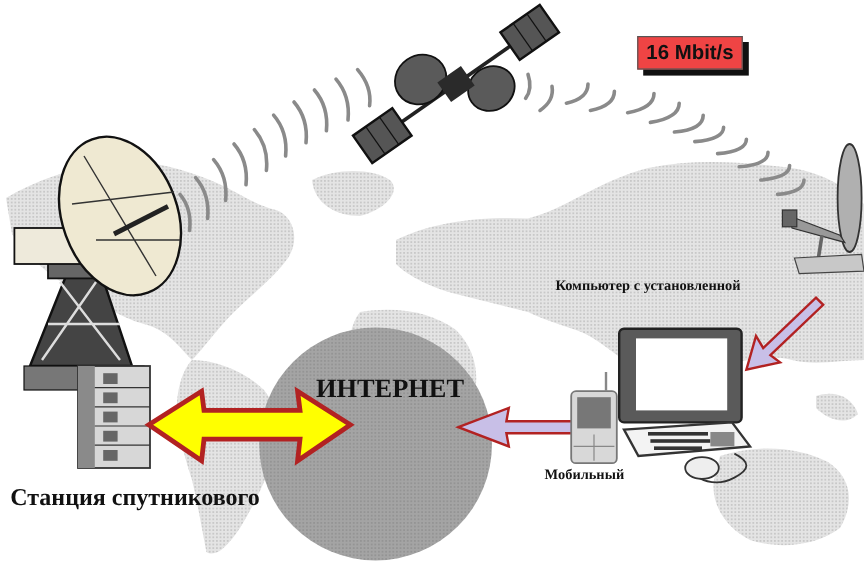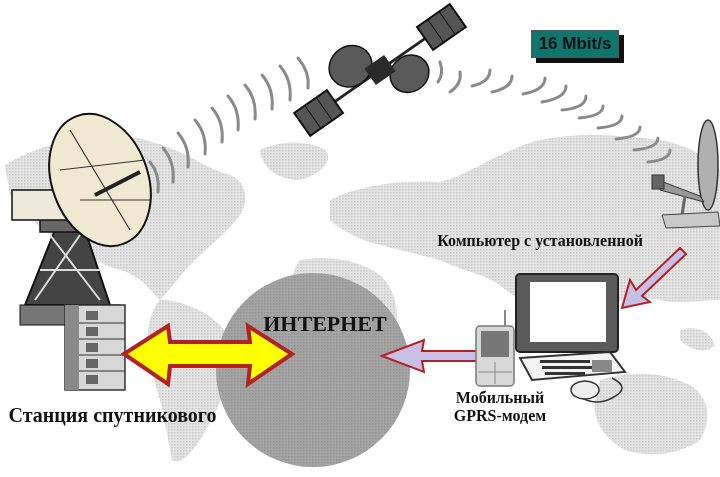--- a/index.html
+++ b/index.html
@@ -1,19 +1,19 @@
 <!DOCTYPE html>
 <html><head>
 <meta charset="utf-8">
 <style>
   html, body { margin:0; padding:0; background:#ffffff; }
   body { width:720px; height:477px; position:relative; overflow:hidden; font-family:"Liberation Serif", serif; }
   svg.scene { position:absolute; left:0; top:0; }
   .label { position:absolute; font-family:"Liberation Serif", "DejaVu Serif", serif; font-weight:bold; color:#111; text-align:center; line-height:1.15; }
-  #speed-box { position:absolute; left:531px; top:30px; width:86px; height:26px; background:#0f766e; border:1px solid #555; box-shadow:5px 5px 0 #111; font-family:"Liberation Sans", "DejaVu Sans", sans-serif; font-weight:bold; font-size:17px; color:#111; text-align:center; line-height:26px; }
+  #speed-box { position:absolute; left:531px; top:30px; width:86px; height:26px; background:#ef4444; border:1px solid #555; box-shadow:5px 5px 0 #111; font-family:"Liberation Sans", "DejaVu Sans", sans-serif; font-weight:bold; font-size:17px; color:#111; text-align:center; line-height:26px; }
 </style>
 </head>
 <body>
 
 <svg class="scene" width="720" height="477" viewBox="0 0 720 477">
   <defs>
     <pattern id="dots" width="3" height="3" patternUnits="userSpaceOnUse">
       <rect width="3" height="3" fill="#e4e4e4"></rect>
       <rect width="1.5" height="1.5" fill="#c8c8c8"></rect>
     </pattern>
@@ -147,24 +147,23 @@
     <rect x="652" y="175" width="12" height="14" fill="#666" stroke="#333"></rect>
     <line x1="685" y1="196" x2="682" y2="215" stroke="#666" stroke-width="3"></line>
     <path d="M662,215 L718,212 L720,226 L666,228 Z" fill="#c8c8c8" stroke="#444"></path>
   </g>
 </svg>
 
 <div id="speed-box">16 Mbit/s</div>
 
 <div class="label" style="left:260px; top:311px; width:130px; font-size:22px;">ИНТЕРНЕТ</div>
 
-<div class="label" style="left:404px; top:232px; width:272px; font-size:16px;">
+<div class="label" style="left:404px; top:232px; width:272px; font-size:12px;">
   <div>Компьютер с установленной</div>
 </div>
 
 <div class="label" style="left:0px; top:404px; width:225px; font-size:20px;">
   <div>Станция спутникового</div>
 </div>
 
-<div class="label" style="left:425px; top:389px; width:150px; font-size:16px;">
+<div class="label" style="left:412px; top:389px; width:150px; font-size:12px;">
   <div>Мобильный</div>
-  <div>GPRS-модем</div>
 </div>
 
 </body></html>

